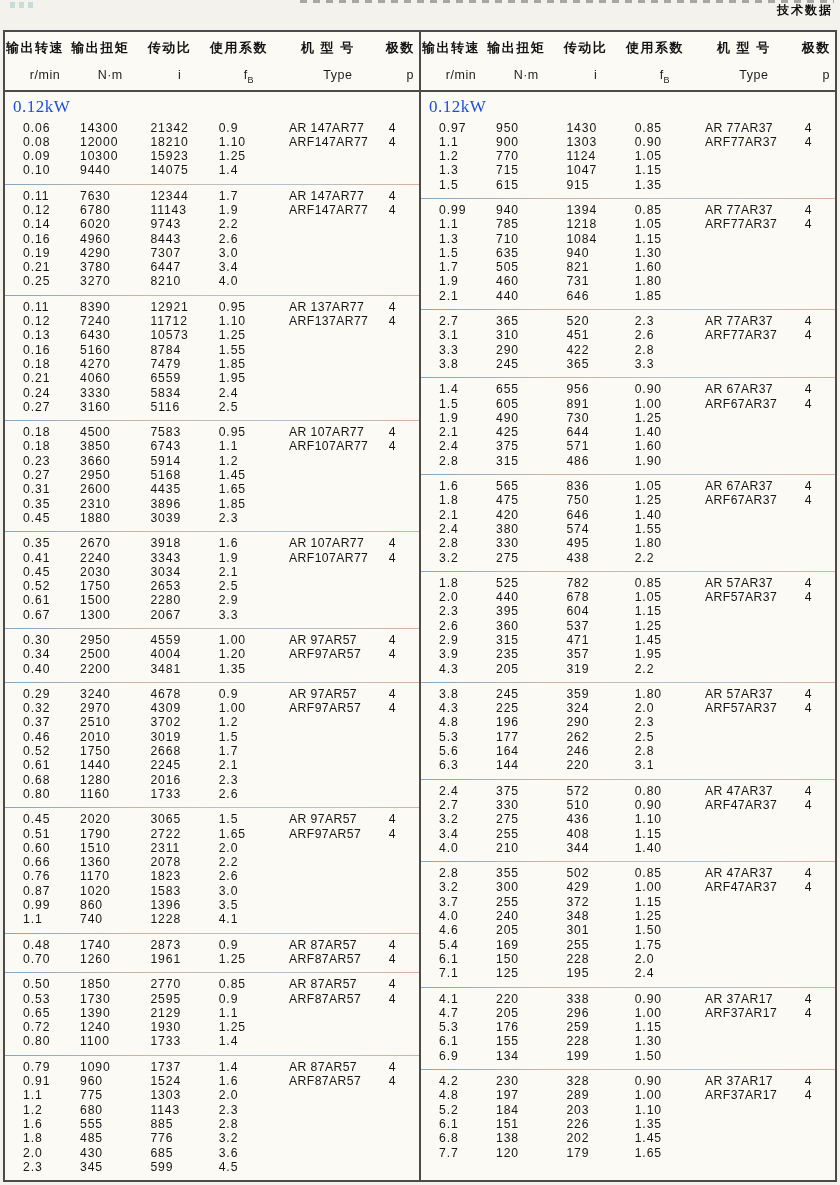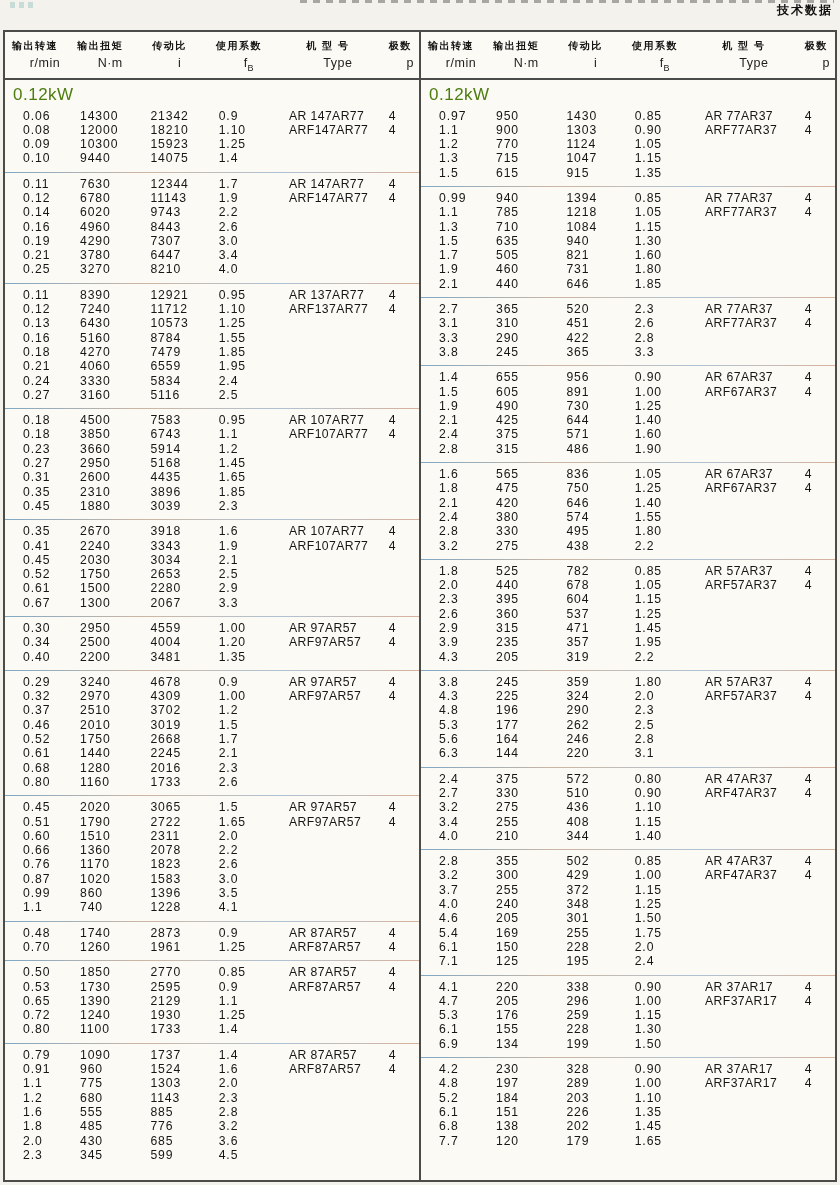--- a/index.html
+++ b/index.html
@@ -11,25 +11,25 @@
         background:repeating-linear-gradient(90deg,#bcd6d2 0 5px,transparent 5px 9px);opacity:.8;}
   .page-title{position:absolute;top:2px;right:7px;font-size:12px;font-weight:bold;
         letter-spacing:2px;color:#101010;}
   .tables{position:absolute;top:30px;left:3px;right:3px;bottom:3px;display:flex;
         border:2px solid #4b4b49;background:#fbfaf5;}
   .table-half{flex:1;display:flex;flex-direction:column;overflow:hidden;}
   .table-half + .table-half{border-left:2px solid #4b4b49;}
   .thead{display:grid;grid-template-columns:14.5% 17% 16.5% 17% 26% 9%;
         padding:7px 0 5px;border-bottom:2px solid #4b4b49;}
   .hcell{text-align:center;}
-  .hcn{font-size:10px;font-weight:bold;color:#131313;letter-spacing:1.5px;white-space:nowrap;}
-  .hunit{font-size:12.5px;color:#1d1d1d;margin-top:3px;letter-spacing:.5px;padding-left:20px;}
+  .hcn{font-size:13px;font-weight:bold;color:#131313;letter-spacing:1.5px;white-space:nowrap;}
+  .hunit{font-size:12.5px;color:#1d1d1d;margin-top:11px;letter-spacing:.5px;padding-left:20px;}
   .hunit sub{font-size:9px;}
   .tbody{flex:1;padding-top:1px;}
-  .power{font-family:Liberation Sans, sans-serif;font-size:17px;color:#4d7c0f;
+  .power{font-family:Liberation Serif, serif;font-size:17px;color:#1d4ed8;
         padding:4px 0 0 8px;letter-spacing:.5px;}
   .section{padding:4px 0 6px;}
   .divider{height:1px;background:linear-gradient(90deg,#7fa8c6,#cdb6a2,#aec2d4,#d8b29b);}
   .row{display:grid;grid-template-columns:14.5% 17% 16.5% 17% 26% 9%;
         line-height:14.3px;font-size:12.2px;color:#161616;}
   .cell{white-space:nowrap;letter-spacing:.9px;padding-left:15px;}
   .c0{padding-left:18px;}
   .c4{letter-spacing:.4px;}
   .c5{padding-left:7px;}
 </style>

